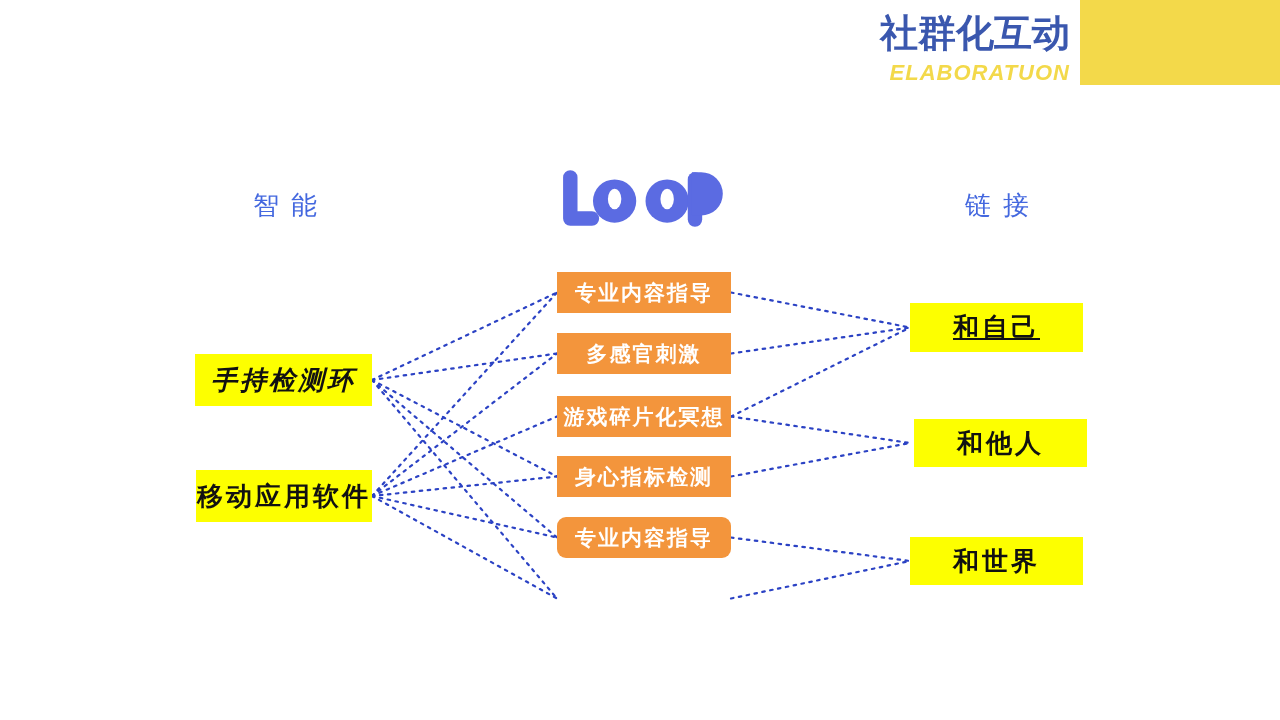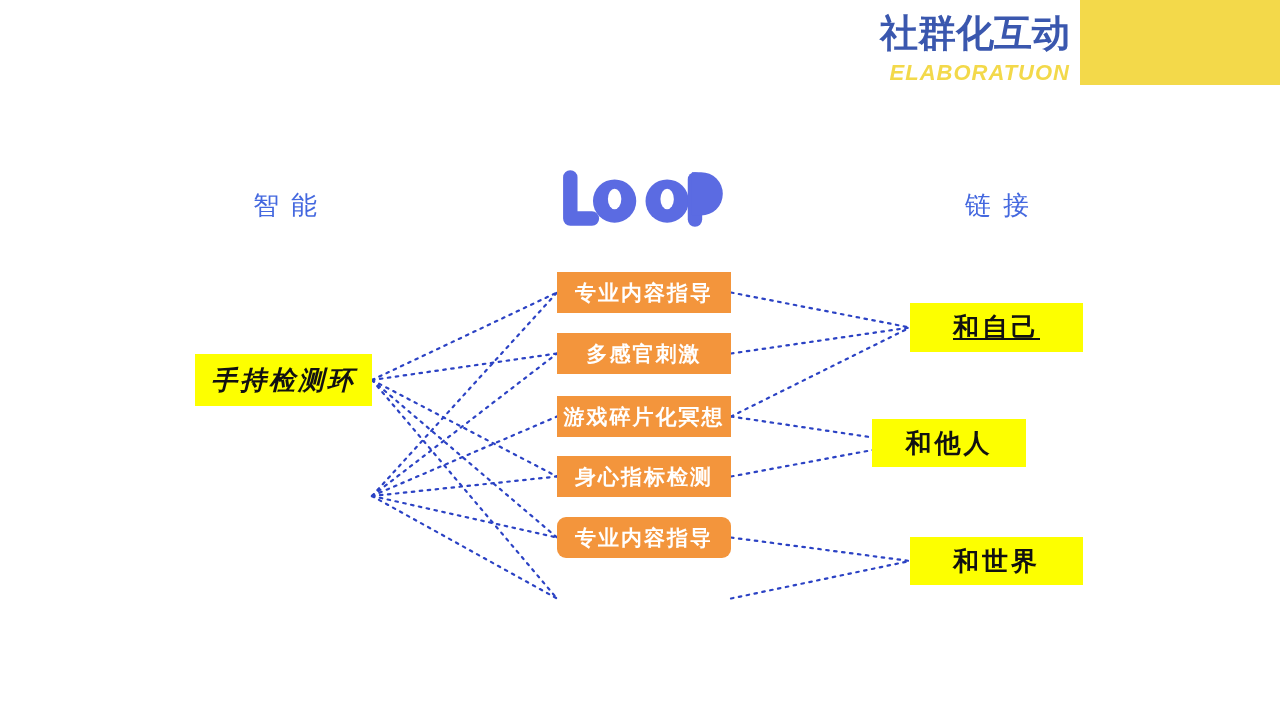--- a/index.html
+++ b/index.html
@@ -91,21 +91,21 @@
   .n-mobile_app  { left: 196px; top: 470px; width: 176px; height: 52px; font-size: 25px; letter-spacing: 1px; }
   
   .n-mind_body        { left: 557px; top: 272px; width: 174px; height: 41px; }
   .n-multi_sense      { left: 557px; top: 333px; width: 174px; height: 41px; }
   .n-game_meditation  { left: 557px; top: 396px; width: 174px; height: 41px; letter-spacing: 0px; }
   .n-community        { left: 557px; top: 456px; width: 174px; height: 41px; }
   .n-pro_content      { left: 557px; top: 517px; width: 174px; height: 41px; border-radius: 9px; }
   .n-companion        { left: 557px; top: 578px; width: 174px; height: 41px; }
   
   .n-with_self   { left: 910px; top: 303px; width: 173px; height: 49px; text-decoration: underline; }
-  .n-with_others { left: 872px; top: 419px; width: 154px; height: 48px; }
+  .n-with_others { left: 914px; top: 419px; width: 173px; height: 48px; }
   .n-with_world  { left: 910px; top: 537px; width: 173px; height: 48px; text-align: right; }
   
   #wires { position: absolute; left: 0; top: 0; width: 1280px; height: 720px; pointer-events: none; }
   .wire {
     stroke: var(--line-blue);
     stroke-width: 2.2;
     stroke-dasharray: 2.5 5.5;
     stroke-linecap: round;
     fill: none;
   }
@@ -150,20 +150,21 @@
       <line x1="731" y1="292.5" x2="910" y2="327.5" class="wire"></line>
       <line x1="731" y1="353.5" x2="910" y2="327.5" class="wire"></line>
       <line x1="731" y1="416.5" x2="910" y2="327.5" class="wire"></line>
       <line x1="731" y1="416.5" x2="910" y2="443" class="wire"></line>
       <line x1="731" y1="476.5" x2="910" y2="443" class="wire"></line>
       <line x1="731" y1="537.5" x2="910" y2="561" class="wire"></line>
       <line x1="731" y1="598.5" x2="910" y2="561" class="wire"></line>
     </svg>
 
   <div class="node yellow n-hand_ring">手持检测环</div>
+  <div class="node yellow n-mobile_app">移动应用软件</div>
 
   <div class="node orange n-mind_body">专业内容指导</div>
   <div class="node orange n-multi_sense">多感官刺激</div>
   <div class="node orange n-game_meditation">游戏碎片化冥想</div>
   <div class="node orange n-community">身心指标检测</div>
   <div class="node orange n-pro_content">专业内容指导</div>
 
   <div class="node yellow n-with_self">和自己</div>
   <div class="node yellow n-with_others">和他人</div>
   <div class="node yellow n-with_world">和世界</div>

